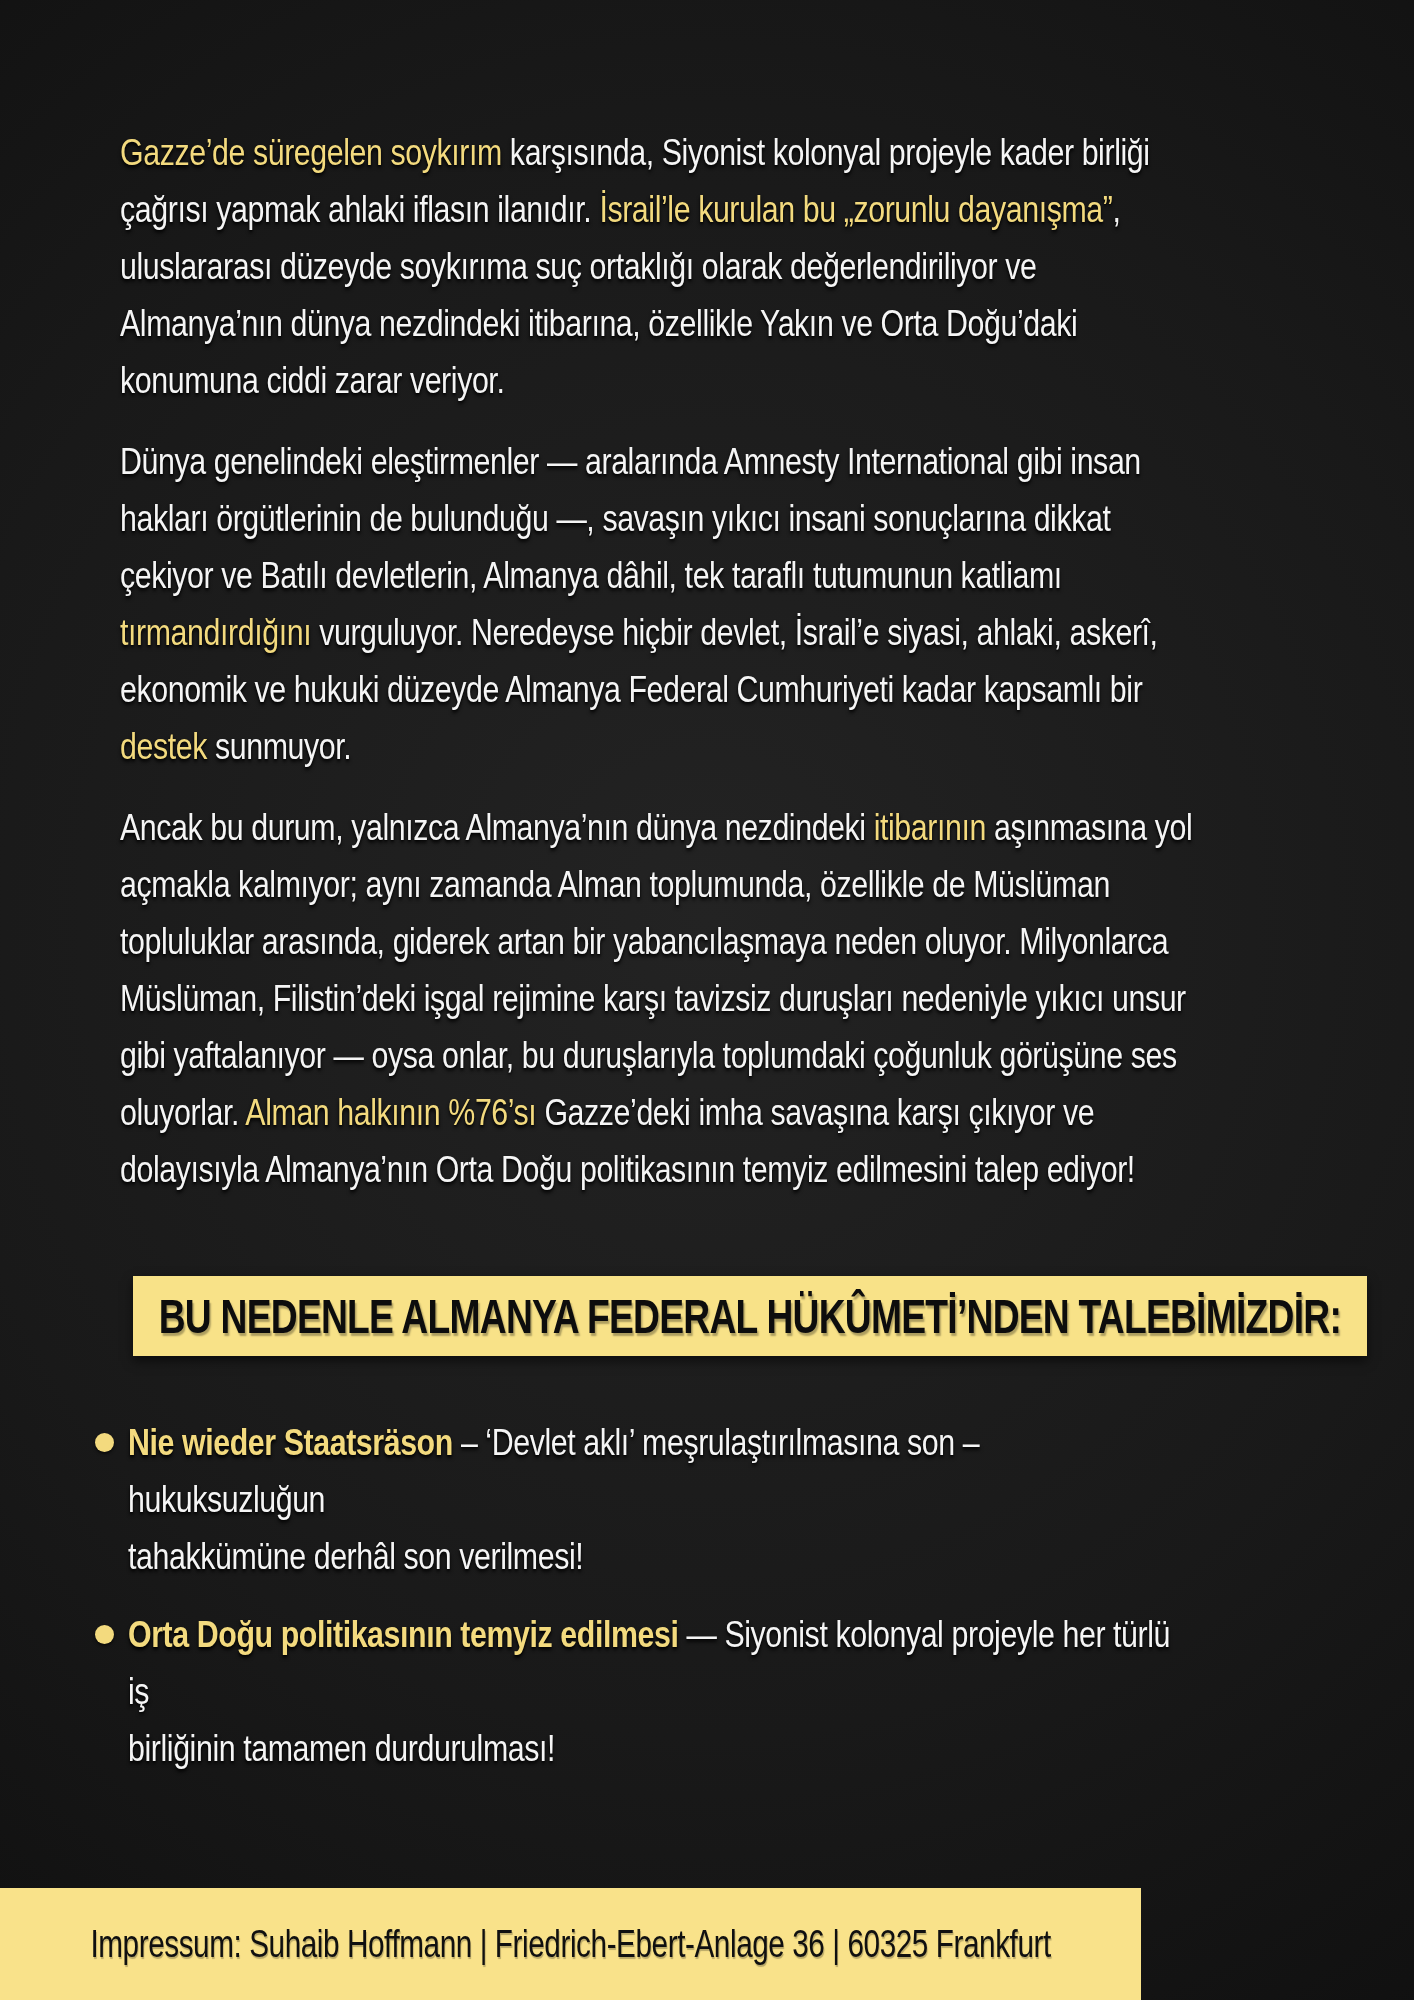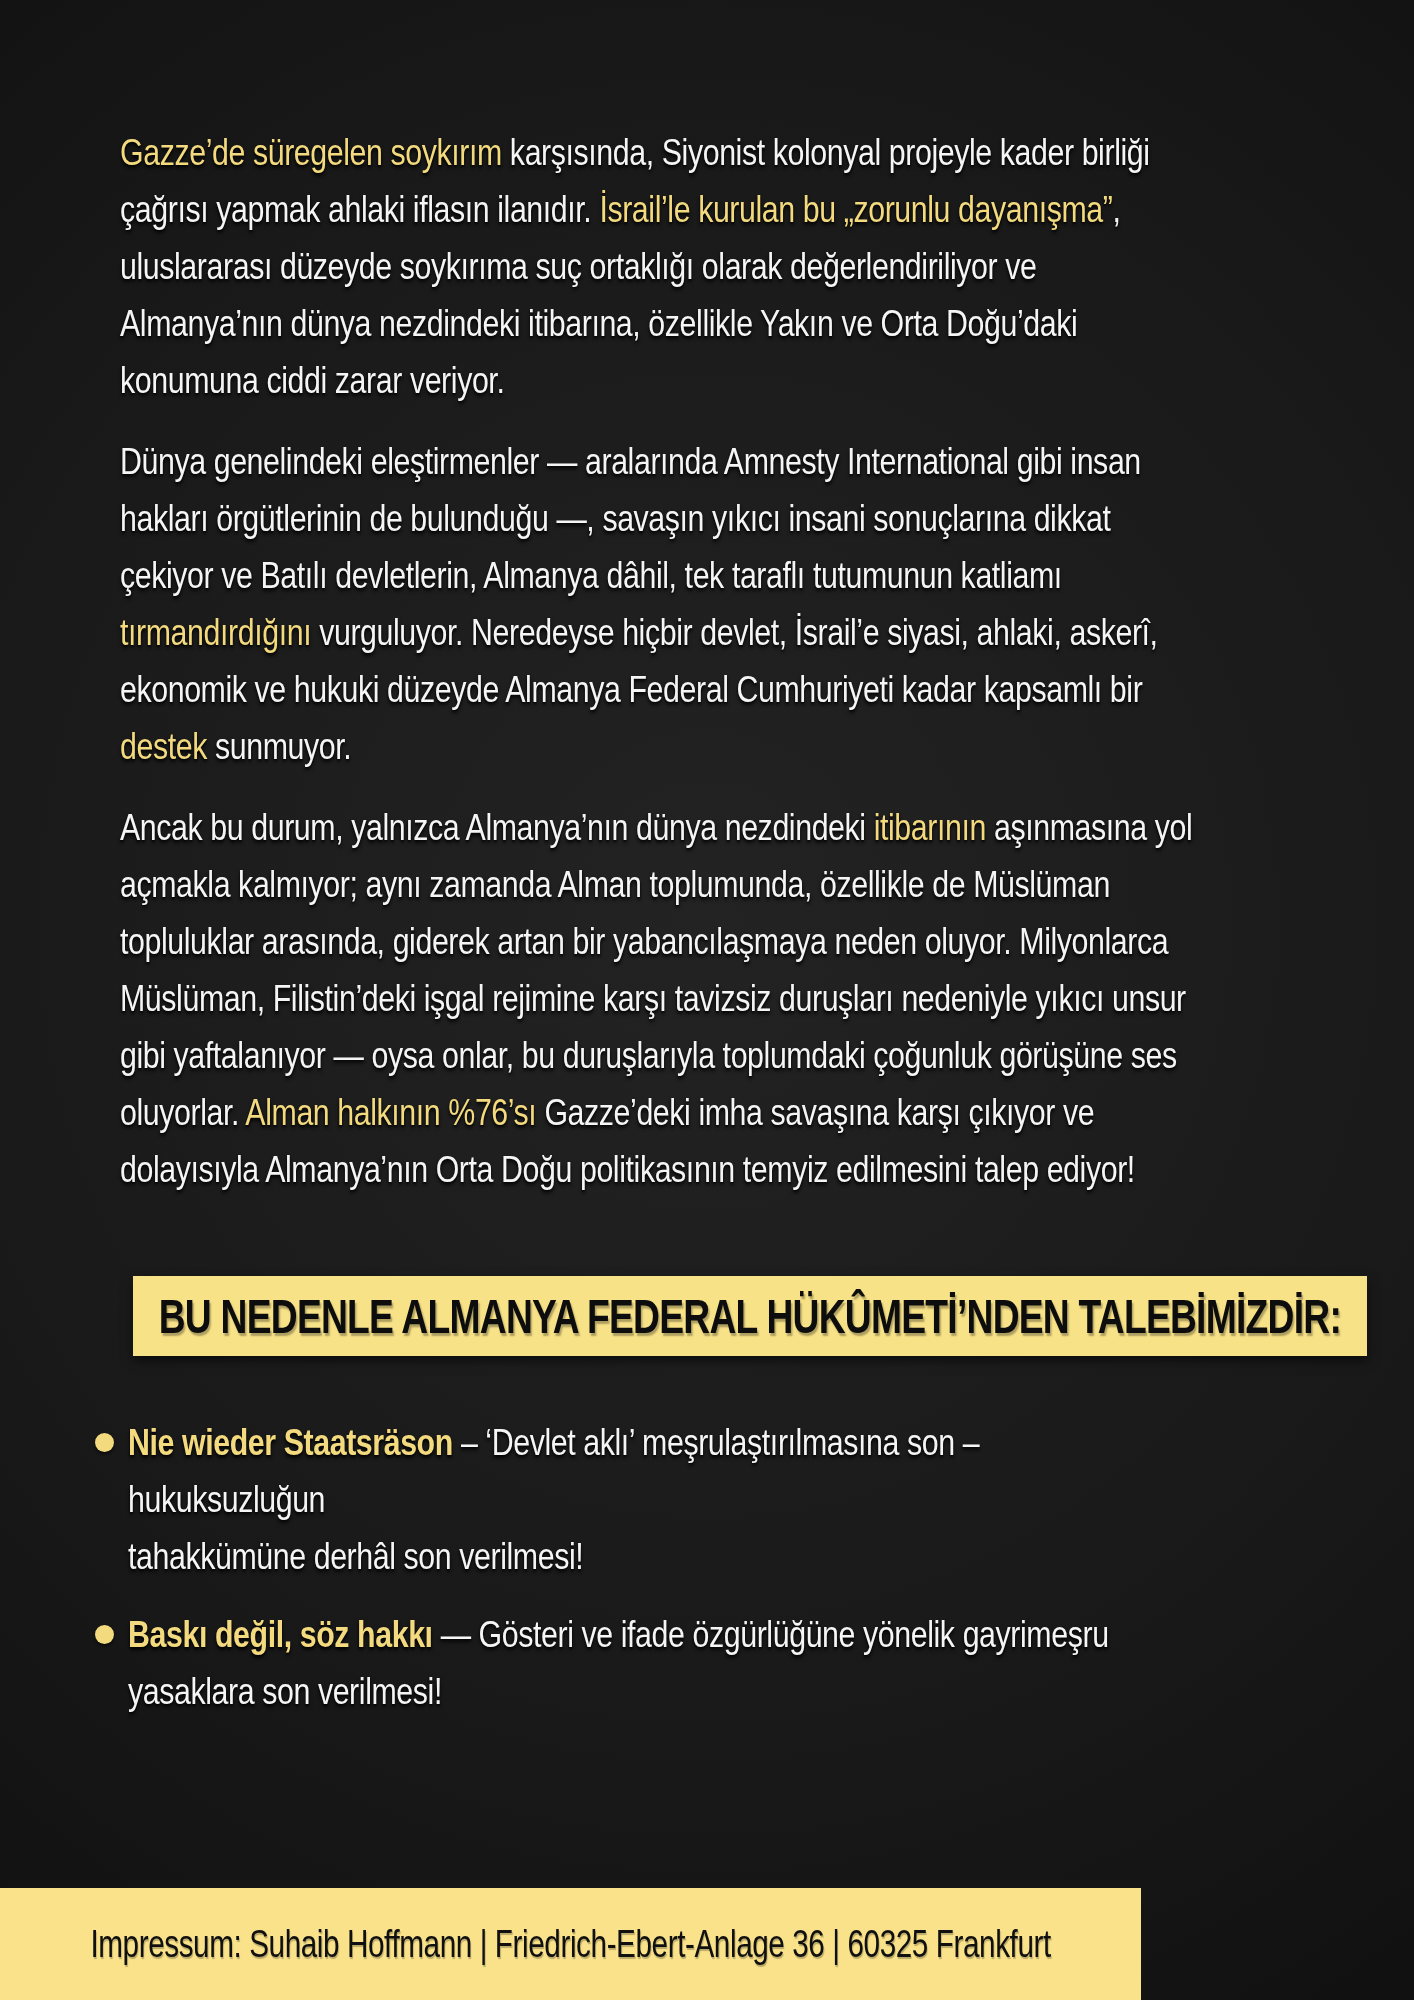--- a/index.html
+++ b/index.html
@@ -88,21 +88,21 @@
   </div>
 
   <ul class="demands" id="demands">
       <li>
         <span class="dot"></span>
         <div class="demand-text"><span class="lead">Nie wieder Staatsräson</span><span> – ‘Devlet aklı’ meşrulaştırılmasına son – hukuksuzluğun
 tahakkümüne derhâl son verilmesi!</span></div>
       </li>
       <li>
         <span class="dot"></span>
-        <div class="demand-text"><span class="lead">Baskı değil, söz hakkı</span><span> — Gösteri ve ifade özgürlüğüne yönelik gayrimeşru
-yasaklara son verilmesi!</span></div>
+        <div class="demand-text"><span class="lead">Orta Doğu politikasının temyiz edilmesi</span><span> — Siyonist kolonyal projeyle her türlü iş
+birliğinin tamamen durdurulması!</span></div>
       </li>
     </ul>
 </main>
 
 <footer>
   <span>Impressum: Suhaib Hoffmann | Friedrich-Ebert-Anlage 36 | 60325 Frankfurt</span>
 </footer>
 
 </body></html>

